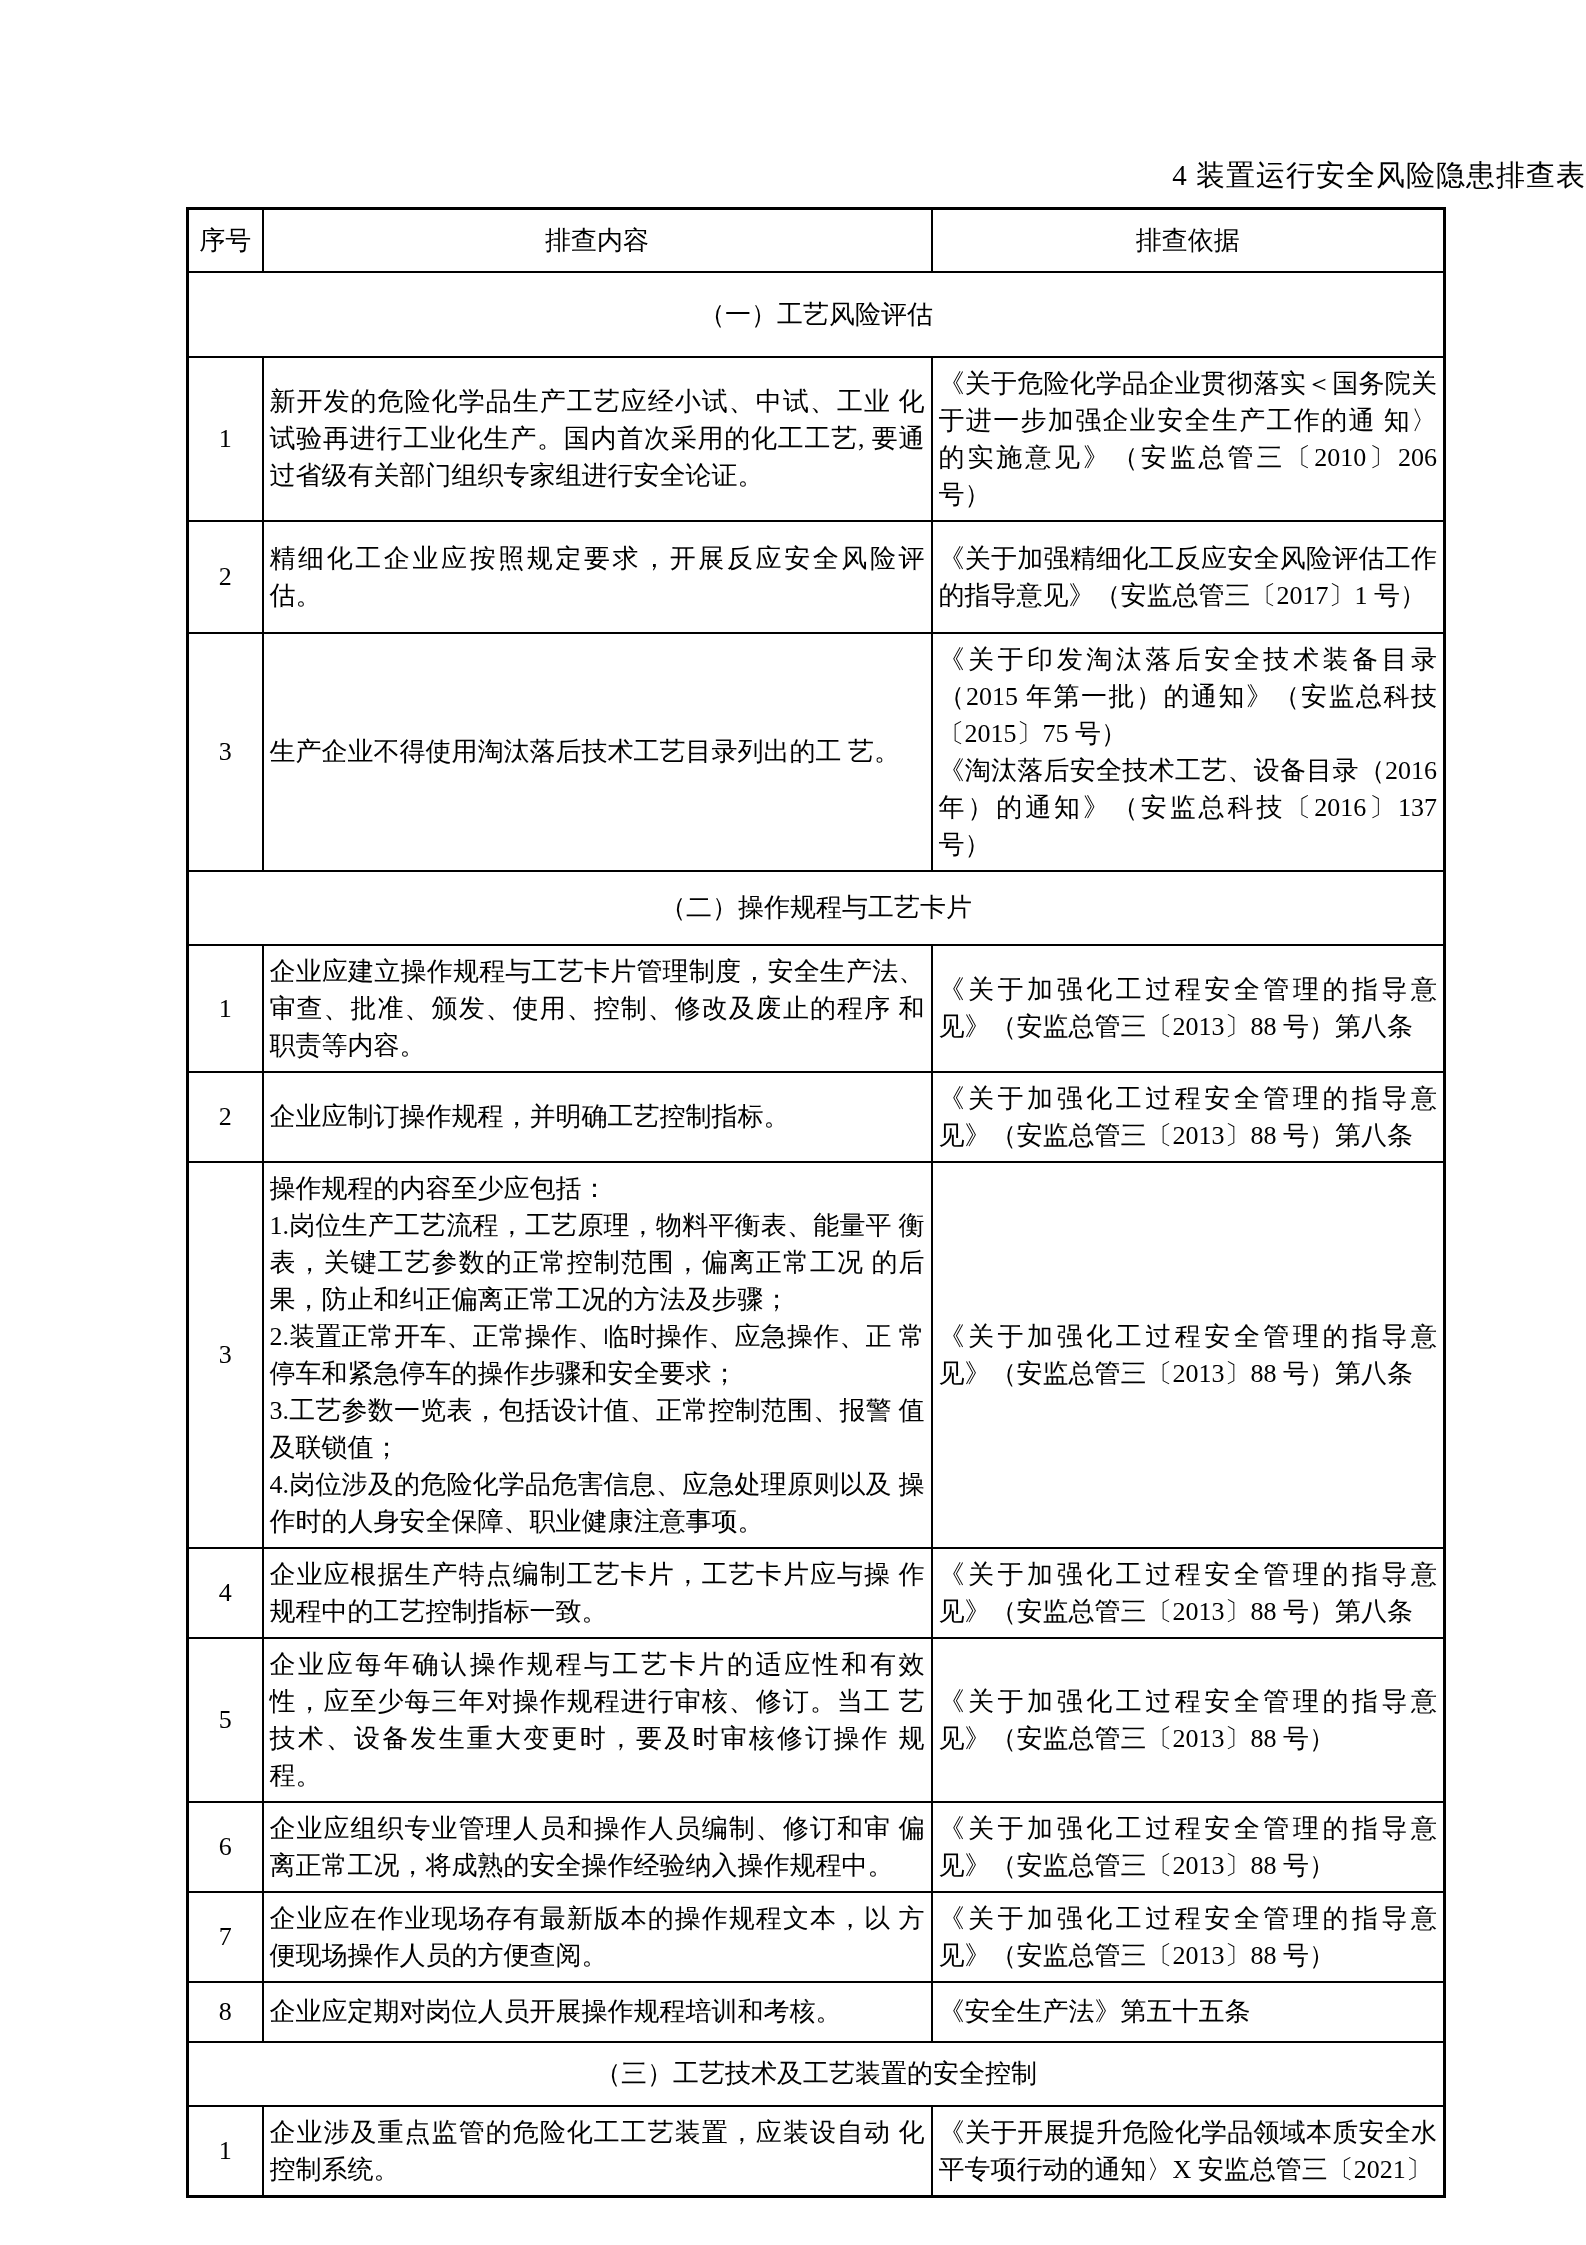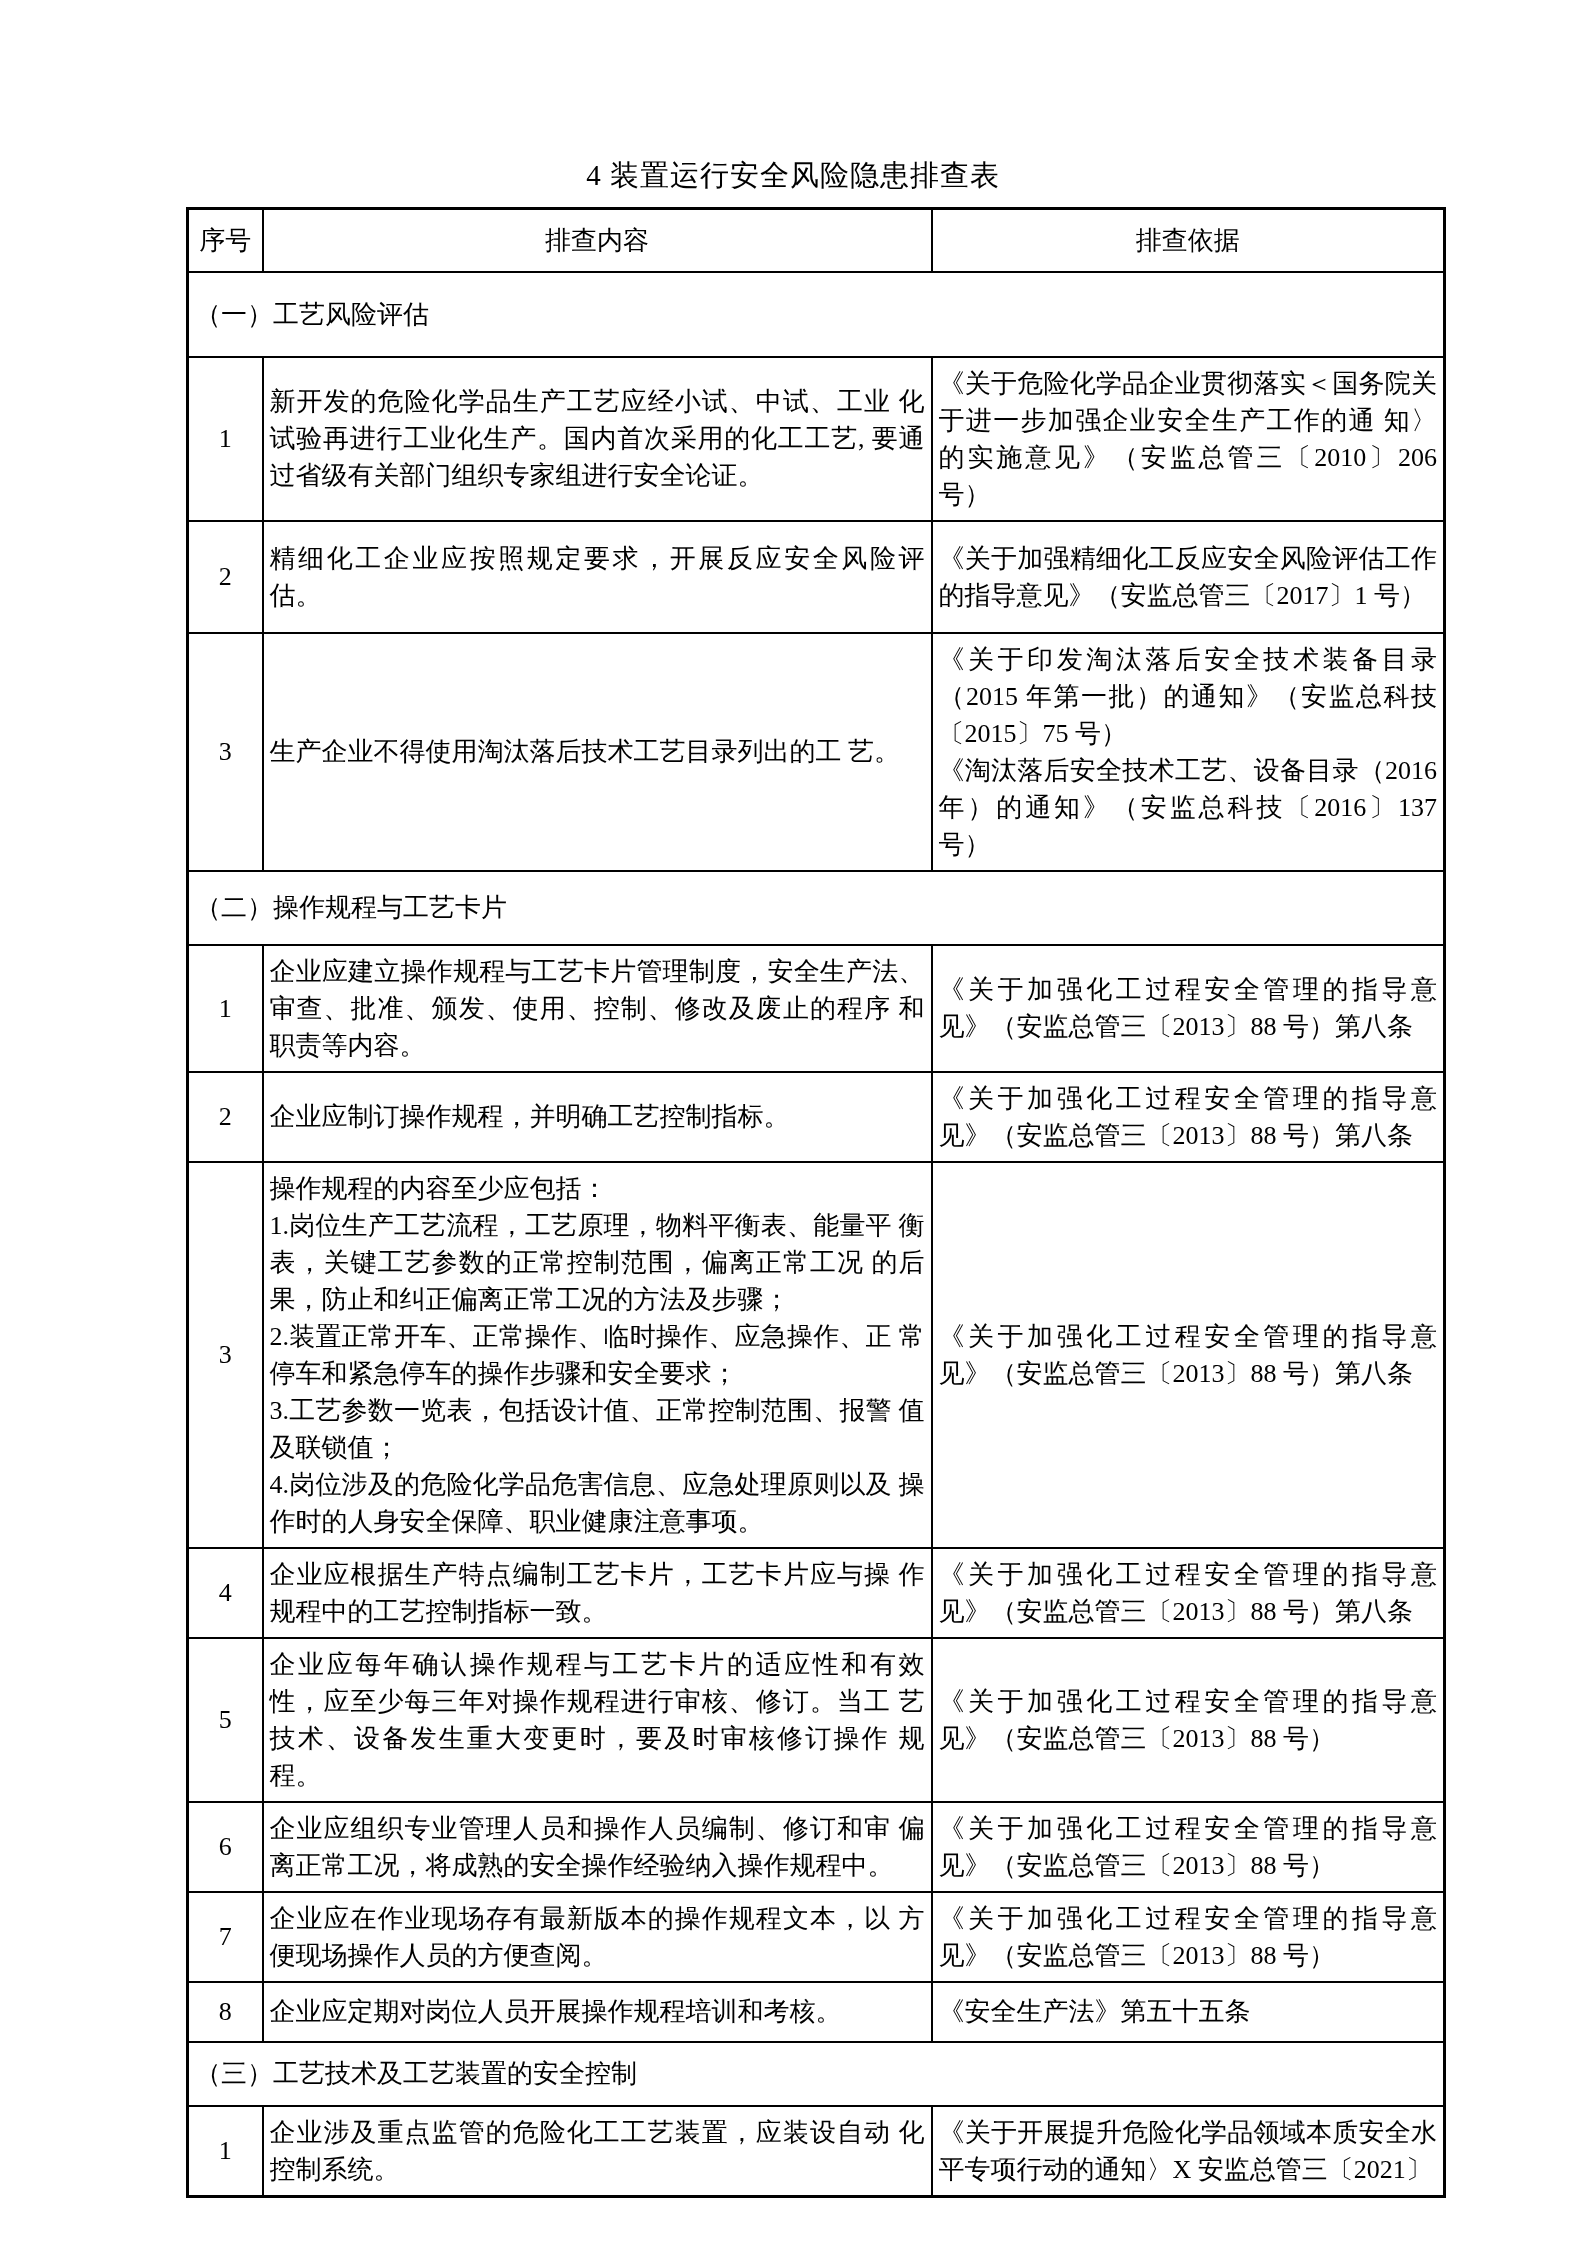--- a/index.html
+++ b/index.html
@@ -13,21 +13,21 @@
     height: 2245px;
     background: #ffffff;
     font-family: "Liberation Serif", "DejaVu Serif", serif;
     color: #000000;
   }
   .doc-title {
     position: absolute;
     top: 156px;
     left: 0;
     width: 100%;
-    text-align: center;
+    text-align: right;
     font-size: 29px;
     letter-spacing: 1px;
   }
   table.checklist {
     position: absolute;
     top: 207px;
     left: 186px;
     width: 1257px;
     border-collapse: collapse;
     table-layout: fixed;
@@ -41,20 +41,21 @@
     padding: 7px 6px;
     overflow: hidden;
   }
   td.hdr {
     text-align: center;
   }
   td.no {
     text-align: center;
   }
   td.section {
+    text-align: center;
   }
   td.content, td.basis {
     text-align: justify;
     white-space: pre-wrap;
   }
   col.c-no { width: 75px; }
   col.c-content { width: 669px; }
   col.c-basis { width: 513px; }
 </style>
 </head>

